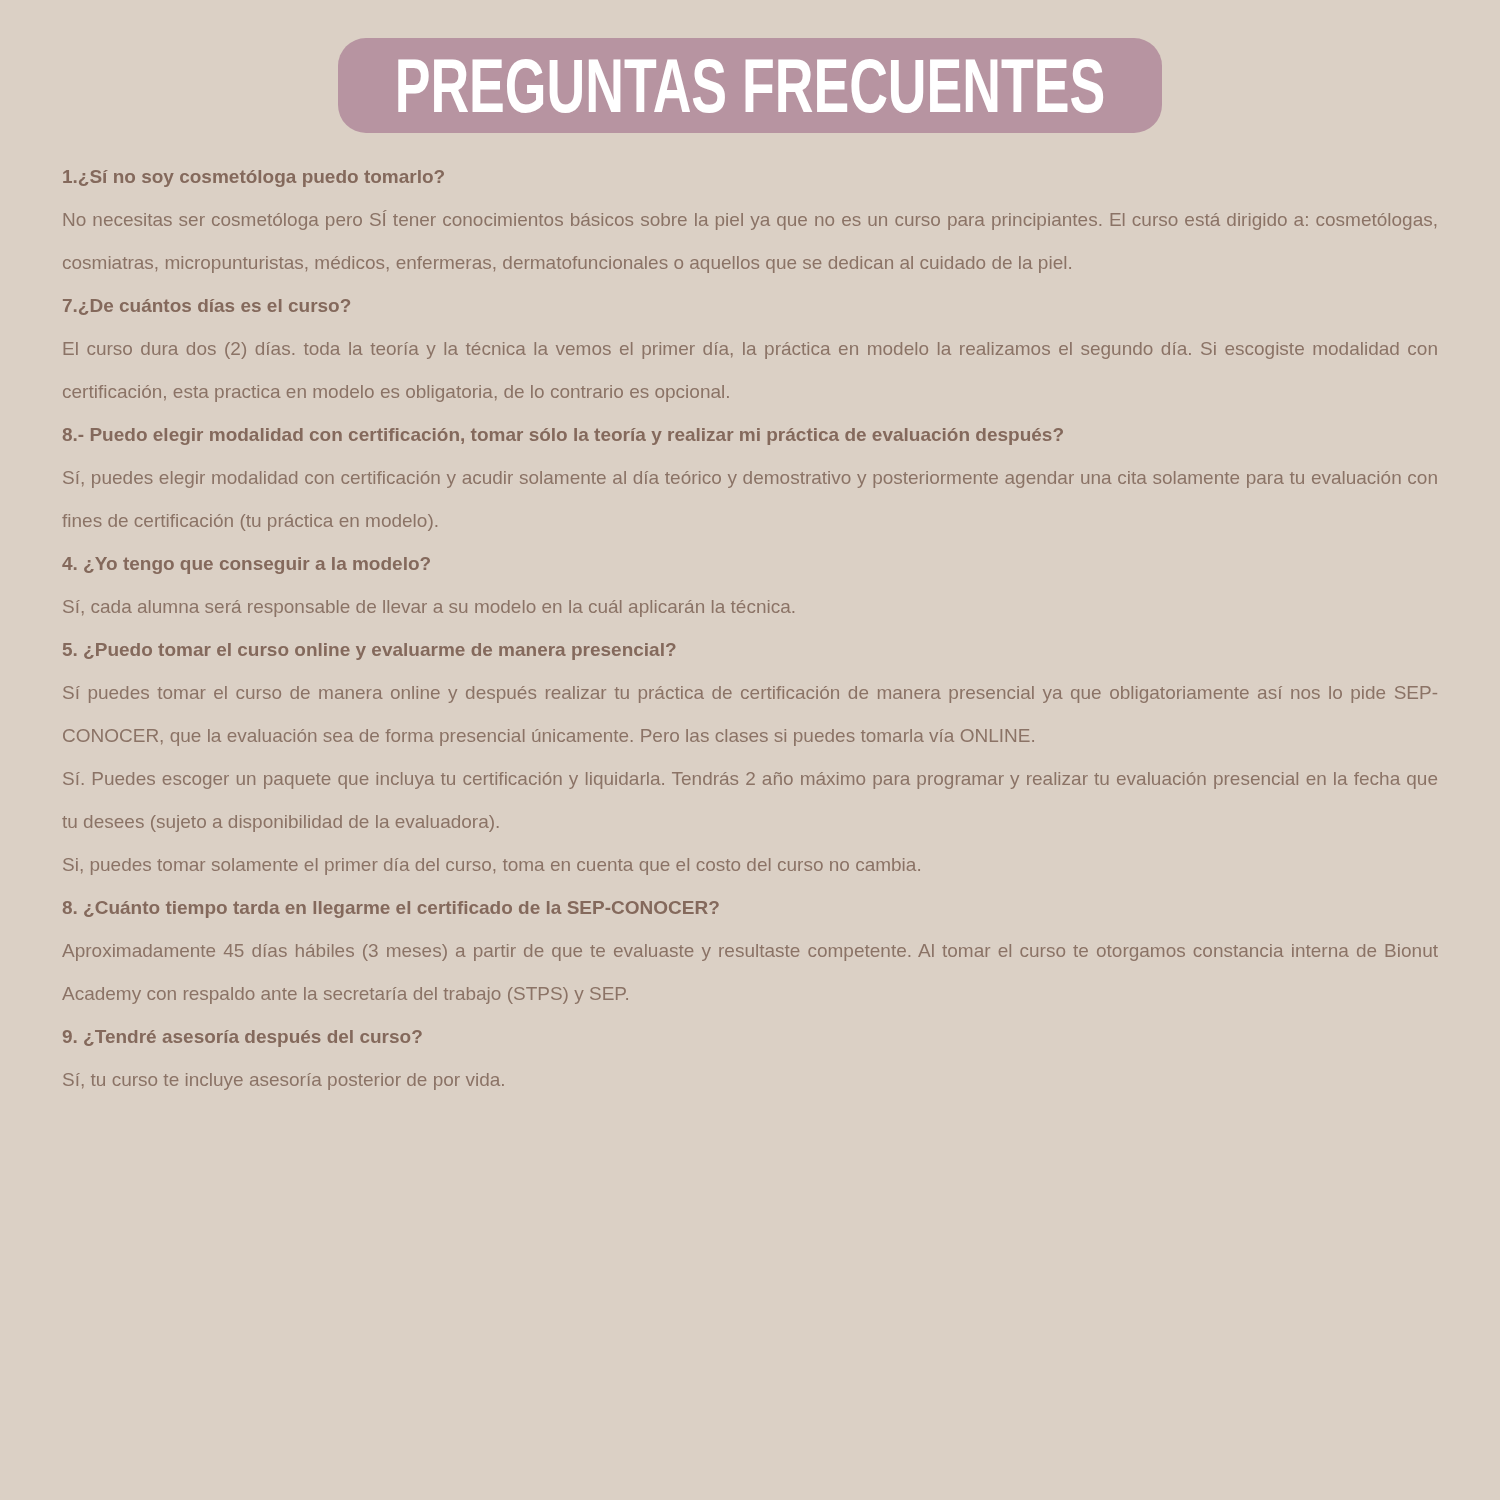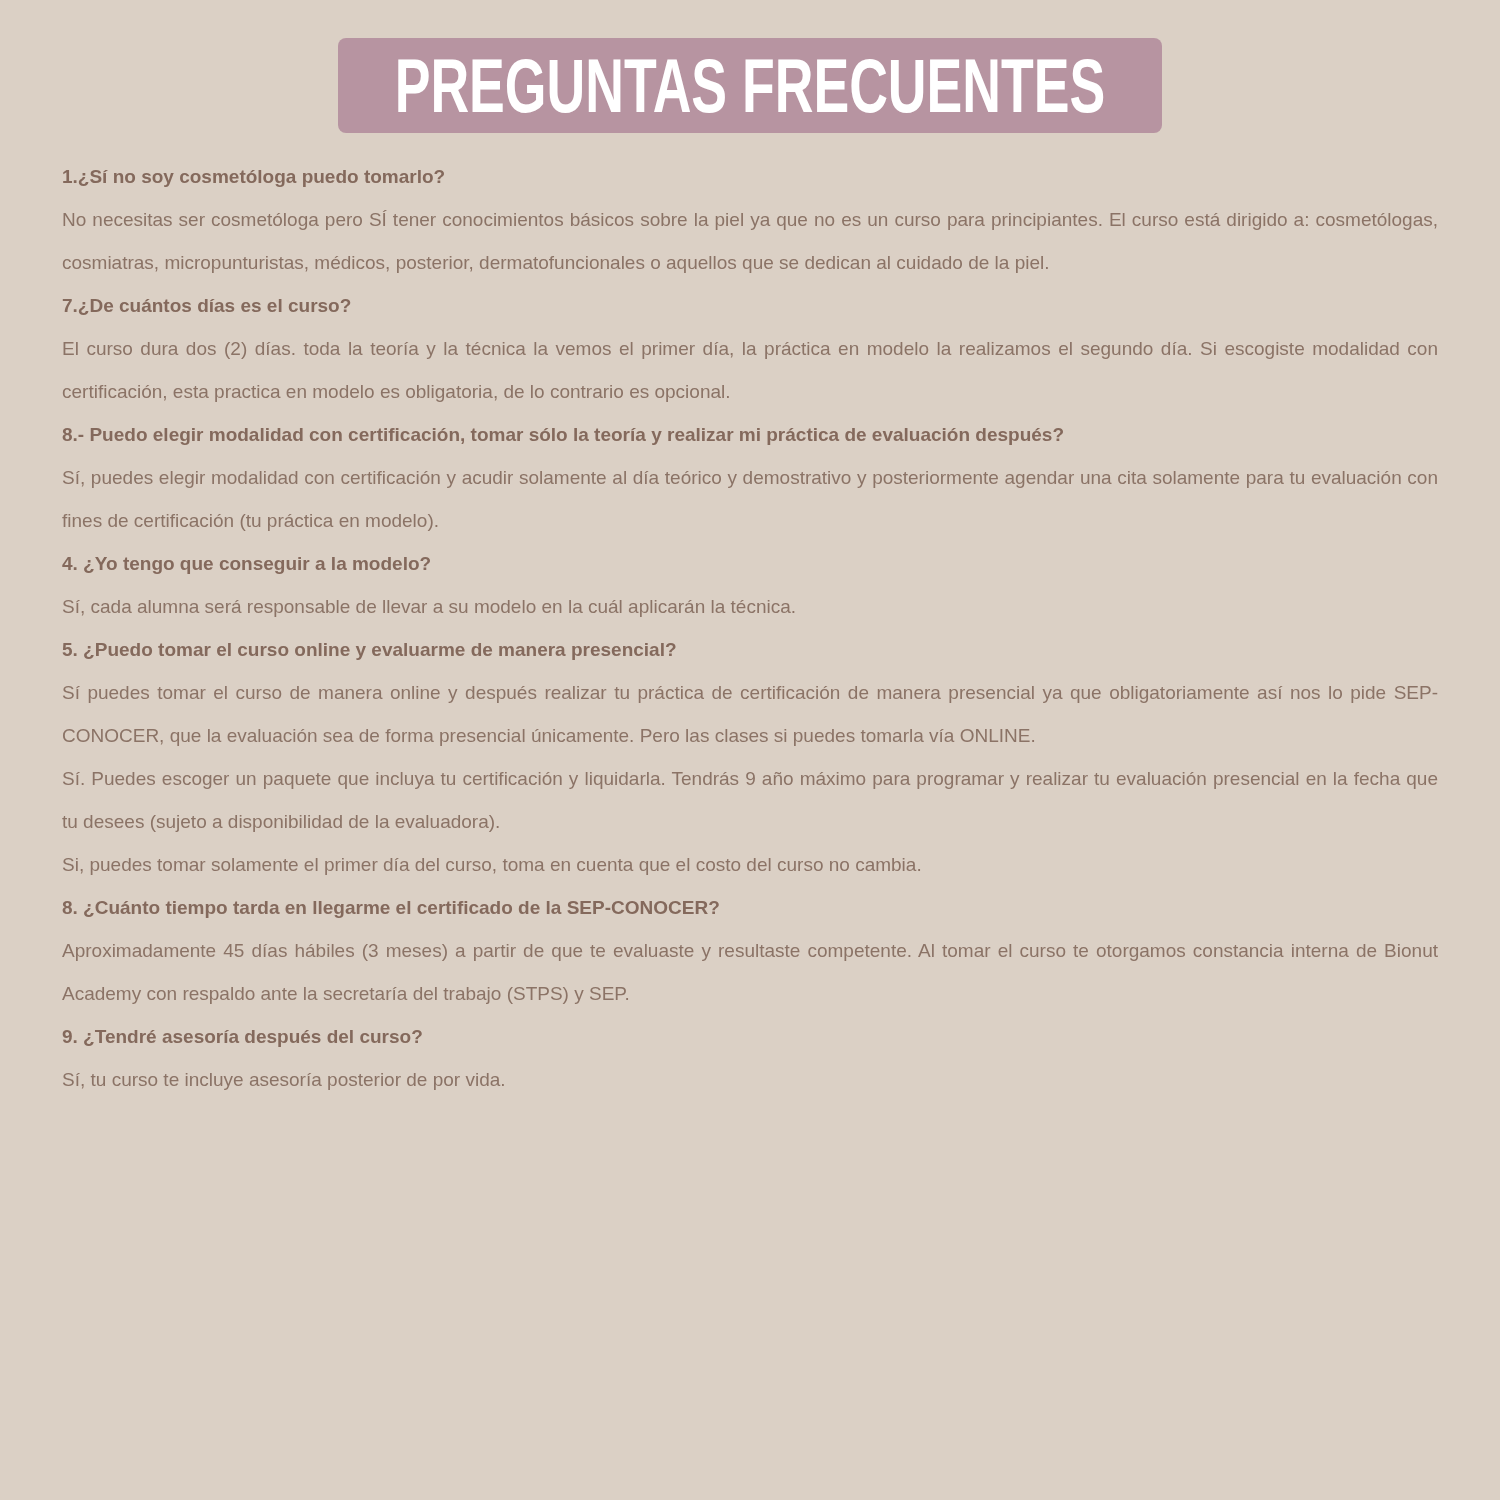--- a/index.html
+++ b/index.html
@@ -20,21 +20,21 @@
   .page {
     width: 1500px;
     height: 1500px;
     background: var(--bg);
     padding: 38px 62px 0 62px;
   }
   .title-badge {
     width: fit-content;
     margin: 0 auto 22px auto;
     background: var(--badge-bg);
-    border-radius: 8px;
+    border-radius: 28px;
     padding: 20px 34px 18px 34px;
   }
   .title-badge h1 {
     color: var(--badge-text);
     font-size: 57px;
     font-weight: bold;
     letter-spacing: 0px;
     white-space: nowrap;
     transform: scale(0.94, 1.32);
     transform-origin: center center;
@@ -60,21 +60,21 @@
 </head>
 <body>
 
 <div class="page">
   <div class="title-badge">
     <h1>PREGUNTAS FRECUENTES</h1>
   </div>
   <div class="faq-list" id="faq-list">
   <div class="faq-item">
     <div class="question">1.¿Sí no soy cosmetóloga puedo tomarlo?</div>
-    <div class="answer">No necesitas ser cosmetóloga pero SÍ tener conocimientos básicos sobre la piel ya que no es un curso para principiantes. El curso está dirigido a: cosmetólogas, cosmiatras, micropunturistas, médicos, posterior, dermatofuncionales o aquellos que se dedican al cuidado de la piel.</div>
+    <div class="answer">No necesitas ser cosmetóloga pero SÍ tener conocimientos básicos sobre la piel ya que no es un curso para principiantes. El curso está dirigido a: cosmetólogas, cosmiatras, micropunturistas, médicos, enfermeras, dermatofuncionales o aquellos que se dedican al cuidado de la piel.</div>
   </div>
 
   <div class="faq-item">
     <div class="question">7.¿De cuántos días es el curso?</div>
     <div class="answer">El curso dura dos (2) días. toda la teoría y la técnica la vemos el primer día, la práctica en modelo la realizamos el segundo día. Si escogiste modalidad con certificación, esta practica en modelo es obligatoria, de lo contrario es opcional.</div>
   </div>
 
   <div class="faq-item">
     <div class="question">8.- Puedo elegir modalidad con certificación, tomar sólo la teoría y realizar mi práctica de evaluación después?</div>
     <div class="answer">Sí, puedes elegir modalidad con certificación y acudir solamente al día teórico y demostrativo  y posteriormente agendar una cita solamente para tu evaluación con fines de certificación (tu práctica en modelo).</div>
@@ -84,21 +84,21 @@
     <div class="question">4.  ¿Yo tengo que conseguir a la modelo?</div>
     <div class="answer">Sí, cada alumna será responsable de llevar a su modelo en la cuál aplicarán la técnica.</div>
   </div>
 
   <div class="faq-item">
     <div class="question">5. ¿Puedo tomar el curso online y evaluarme de manera presencial?</div>
     <div class="answer">Sí puedes tomar el curso de manera online y después realizar tu práctica de certificación de manera presencial ya que obligatoriamente así nos lo pide SEP-CONOCER, que la evaluación sea de forma presencial únicamente. Pero las clases si puedes tomarla vía ONLINE.</div>
   </div>
 
   <div class="faq-item">
-    <div class="answer">Sí. Puedes escoger un paquete que incluya tu certificación y liquidarla. Tendrás 9 año máximo para programar y realizar tu evaluación presencial en la fecha que tu desees (sujeto a disponibilidad de la evaluadora).</div>
+    <div class="answer">Sí. Puedes escoger un paquete que incluya tu certificación y liquidarla. Tendrás 2 año máximo para programar y realizar tu evaluación presencial en la fecha que tu desees (sujeto a disponibilidad de la evaluadora).</div>
   </div>
 
   <div class="faq-item">
     <div class="answer">Si, puedes tomar solamente el primer día del curso, toma en cuenta que el costo del curso no cambia.</div>
   </div>
 
   <div class="faq-item">
     <div class="question">8. ¿Cuánto tiempo tarda en llegarme el certificado de la SEP-CONOCER?</div>
     <div class="answer">Aproximadamente 45 días hábiles (3 meses) a partir de que te evaluaste y resultaste competente. Al tomar el curso te otorgamos constancia interna de Bionut Academy con respaldo ante la secretaría del trabajo (STPS) y SEP.</div>
   </div>

